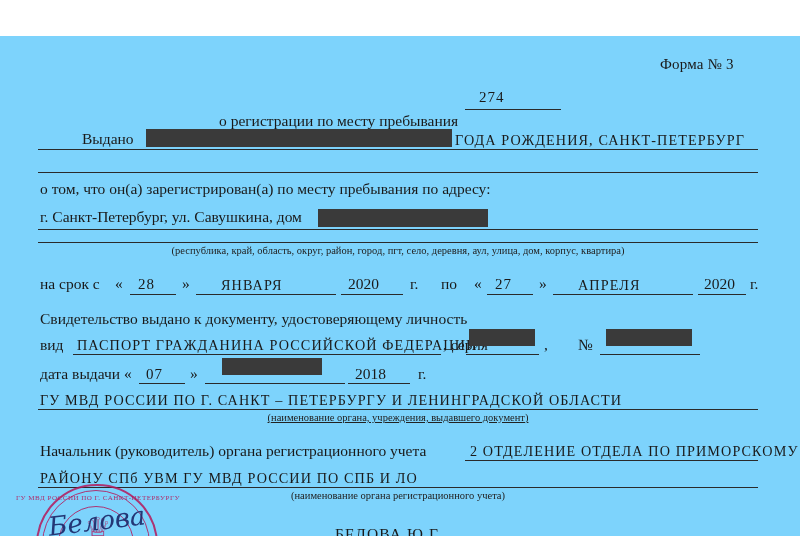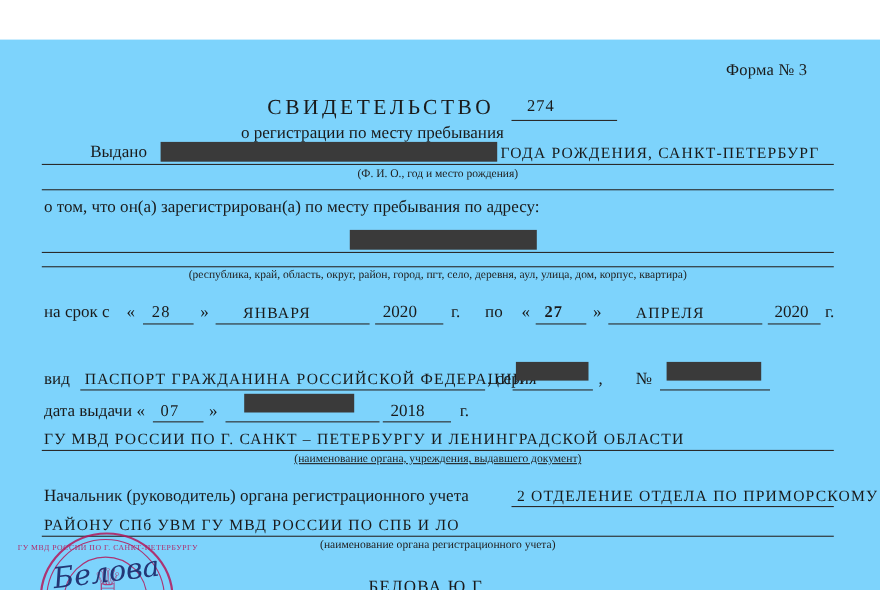--- a/index.html
+++ b/index.html
@@ -127,63 +127,63 @@
     height: 20px;
   }
 </style>
 </head>
 <body>
 
 <div id="page">
 
   <div class="abs txt form-no" style="left:660px; top:20px;">Форма № 3</div>
 
-  <div class="abs txt title-main" style="left:243px; top:52px;">СВИДЕТЕЛЬСТВО</div>
   <div class="abs txt num-hand" style="left:479px; top:53px;">274</div>
   <div class="line" style="left:465px; top:73px; width:96px;"></div>
 
   <div class="abs txt title-sub" style="left:219px; top:76px;">о регистрации по месту пребывания</div>
 
   <div class="abs txt body-txt" style="left:82px; top:94px;">Выдано</div>
   <div class="redact" style="left:146px; top:93px; width:306px; height:18px;"></div>
   <div class="abs txt body-txt-sm spaced" style="left:455px; top:96px;">ГОДА РОЖДЕНИЯ, САНКТ-ПЕТЕРБУРГ</div>
   <div class="line" style="left:38px; top:113px; width:720px;"></div>
 
-  <div class="abs caption" style="left:38px; top:117px; width:720px;">(Ф. И. О., год и место рождения)</div>
   <div class="line" style="left:38px; top:136px; width:720px;"></div>
 
   <div class="abs txt body-txt" style="left:40px; top:144px;">о том, что он(а) зарегистрирован(а) по месту пребывания по адресу:</div>
 
+  <div class="abs txt body-txt" style="left:40px; top:172px;">г. Санкт-Петербург, ул. Савушкина, дом</div>
   <div class="redact" style="left:318px; top:173px; width:170px; height:18px;"></div>
   <div class="line" style="left:38px; top:193px; width:720px;"></div>
   <div class="line" style="left:38px; top:206px; width:720px;"></div>
 
   <div class="abs caption" style="left:38px; top:209px; width:720px;">(республика, край, область, округ, район, город, пгт, село, деревня, аул, улица, дом, корпус, квартира)</div>
 
   <div class="abs txt body-txt" style="left:40px; top:239px;">на срок с</div>
   <div class="abs txt body-txt" style="left:115px; top:239px;">«</div>
   <div class="abs txt num-hand" style="left:138px; top:240px;">28</div>
   <div class="line" style="left:130px; top:258px; width:46px;"></div>
   <div class="abs txt body-txt" style="left:182px; top:239px;">»</div>
   <div class="abs txt body-txt-sm spaced" style="left:221px; top:241px;">ЯНВАРЯ</div>
   <div class="line" style="left:196px; top:258px; width:140px;"></div>
   <div class="abs txt body-txt" style="left:348px; top:239px;">2020</div>
   <div class="line" style="left:341px; top:258px; width:62px;"></div>
   <div class="abs txt body-txt" style="left:410px; top:239px;">г.</div>
   <div class="abs txt body-txt" style="left:441px; top:239px;">по</div>
   <div class="abs txt body-txt" style="left:474px; top:239px;">«</div>
-  <div class="abs txt num-hand" style="left:495px; top:240px;font-weight:bold;">27</div>
+  <div class="abs txt num-hand" style="left:495px; top:240px;">27</div>
   <div class="line" style="left:487px; top:258px; width:46px;"></div>
   <div class="abs txt body-txt" style="left:539px; top:239px;">»</div>
   <div class="abs txt body-txt-sm spaced" style="left:578px; top:241px;">АПРЕЛЯ</div>
   <div class="line" style="left:553px; top:258px; width:140px;"></div>
   <div class="abs txt body-txt" style="left:704px; top:239px;">2020</div>
   <div class="line" style="left:698px; top:258px; width:48px;"></div>
   <div class="abs txt body-txt" style="left:750px; top:239px;">г.</div>
 
+  <div class="abs txt body-txt" style="left:40px; top:274px;">Свидетельство выдано к документу, удостоверяющему личность</div>
 
   <div class="abs txt body-txt" style="left:40px; top:300px;">вид</div>
   <div class="abs txt body-txt-sm spaced" style="left:77px; top:301px;">ПАСПОРТ ГРАЖДАНИНА РОССИЙСКОЙ ФЕДЕРАЦИИ</div>
   <div class="line" style="left:73px; top:318px; width:368px;"></div>
   <div class="abs txt body-txt" style="left:443px; top:300px;">, серия</div>
   <div class="redact" style="left:469px; top:293px; width:66px; height:17px;"></div>
   <div class="line" style="left:466px; top:318px; width:73px;"></div>
   <div class="abs txt body-txt" style="left:544px; top:300px;">,</div>
   <div class="abs txt body-txt" style="left:578px; top:300px;">№</div>
   <div class="redact" style="left:606px; top:293px; width:86px; height:17px;"></div>

